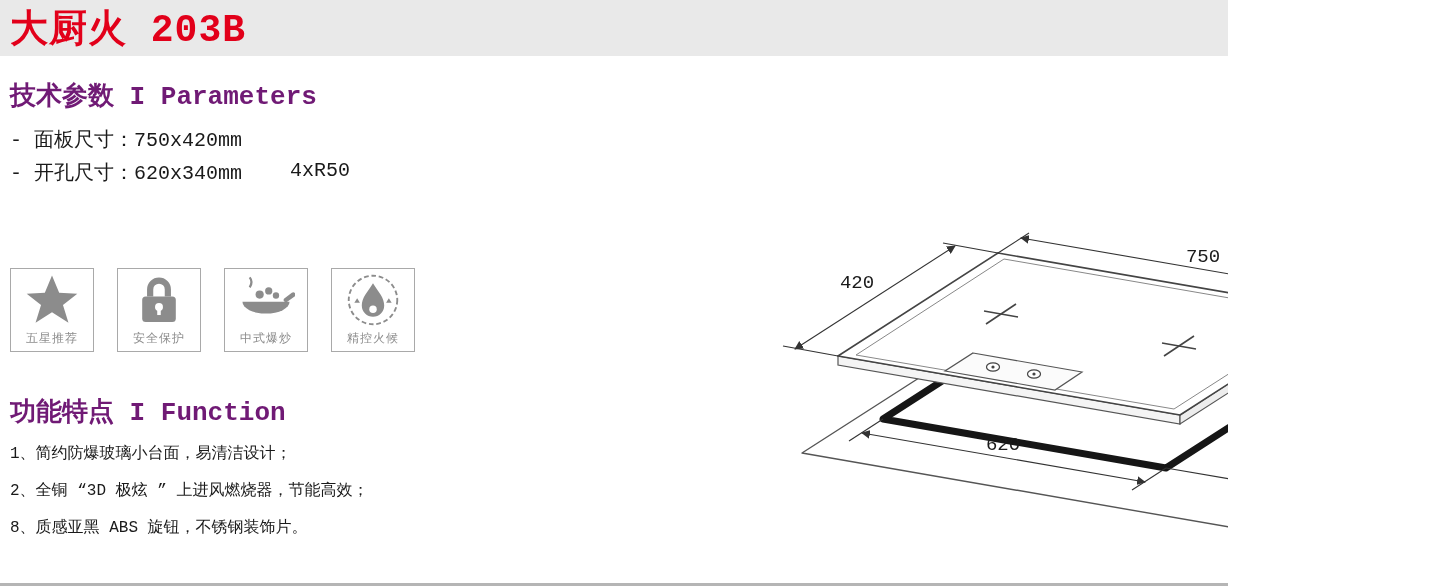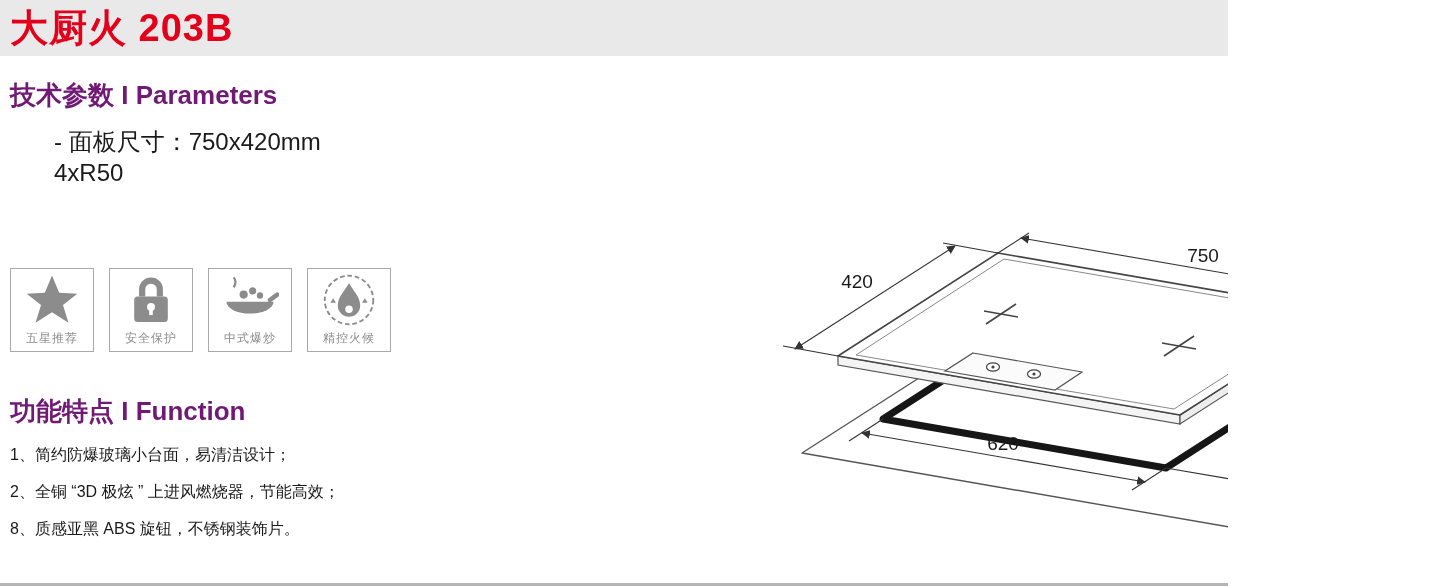--- a/index.html
+++ b/index.html
@@ -1,30 +1,30 @@
 <!DOCTYPE html>
 <html style="--accent-red: #e2001a; --icon-gray: #8c8c8c;"><head>
 <meta charset="utf-8">
 <style>
   html,body{margin:0;padding:0;background:#fff;}
   .page{position:relative;width:1228px;height:587px;background:#fff;overflow:hidden;
-        font-family:Liberation Sans, sans-serif;color:#1a1a1a;}
+        font-family:Liberation Mono, monospace;color:#1a1a1a;}
   .banner{position:absolute;top:0;left:0;width:100%;height:56px;background:#e9e9e9;
           display:flex;align-items:center;}
   .banner-title{color:var(--accent-red,#e2001a);font-size:38px;font-weight:bold;
                 padding-left:10px;letter-spacing:1px;}
   .sec-heading{position:absolute;left:10px;font-size:26px;font-weight:bold;color:#701a75;}
   #params-heading{top:78px;}
   #function-heading{top:394px;}
-  .param{position:absolute;font-size:24px;white-space:pre;margin-left:44px;}
+  .param{position:absolute;font-size:20px;white-space:pre;}
   .p-r1-l{left:10px;top:126px;}
   .p-r1-r{left:488px;top:126px;}
   .p-r2-l{left:10px;top:159px;display:flex;gap:48px;}
   .p-r2-r{left:488px;top:159px;}
-  .feature-row{position:absolute;left:10px;top:268px;display:flex;gap:15px;}
+  .feature-row{position:absolute;left:10px;top:268px;display:flex;gap:23px;}
   .feature-box{width:84px;height:84px;border:1px solid #a9a9a9;position:relative;
                color:var(--icon-gray,#8c8c8c);box-sizing:border-box;}
   .feature-icon{position:absolute;top:3px;left:0;right:0;display:flex;justify-content:center;}
   .feature-label{position:absolute;bottom:4px;width:100%;text-align:center;font-size:12px;
                  color:var(--icon-gray,#8c8c8c);letter-spacing:1px;}
   .func-list{position:absolute;left:10px;top:436px;font-size:16px;line-height:37px;}
   .func-item{white-space:pre;}
   .diagram{position:absolute;left:773px;top:228px;}
   .diagram text{font-size:19px;fill:#1a1a1a;}
   .footer-line{position:absolute;left:0;right:0;bottom:1px;height:3px;background:#b5b5b5;}
@@ -35,20 +35,21 @@
 <div class="page">
 
   <div class="banner">
     <div class="banner-title">大厨火 203B</div>
   </div>
 
   <div class="sec-heading" id="params-heading">技术参数 I Parameters</div>
 
   <div class="param p-r1-l">- 面板尺寸：750x420mm</div>
   <div class="param p-r2-l">
+    <span>- 开孔尺寸：620x340mm</span>
     <span>4xR50</span>
   </div>
 
   <div class="feature-row">
     <div class="feature-box">
       <span class="feature-icon">
         <svg width="54" height="56" viewBox="0 0 64 62">
           <path d="M32 2 L40.5 22.5 62 23.5 45 37 51.5 58 32 45.5 12.5 58 19 37 2 23.5 23.5 22.5 Z" fill="currentColor"></path>
         </svg>
       </span>

